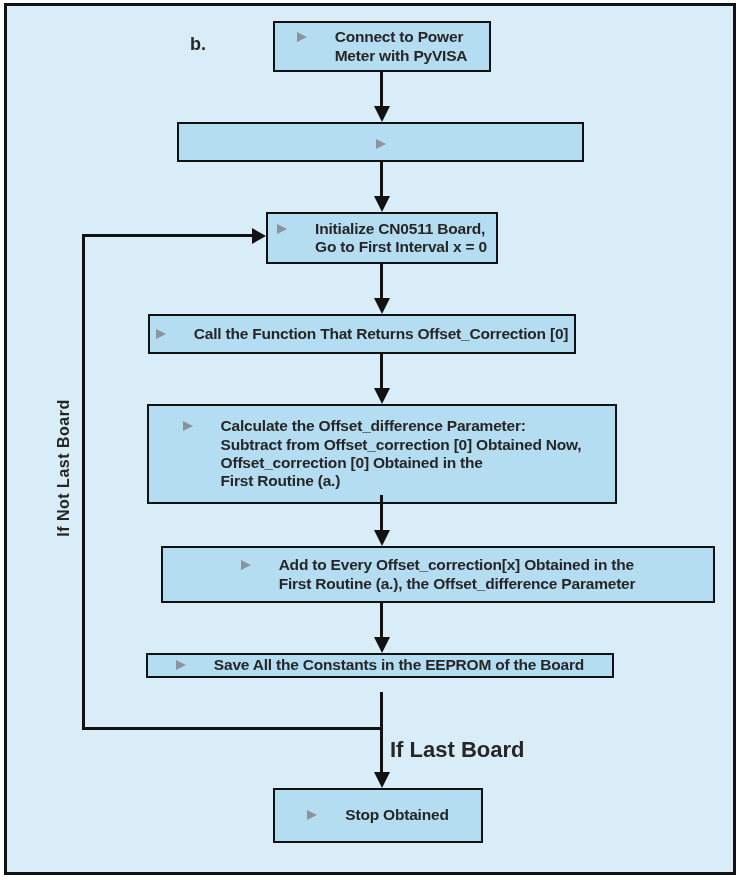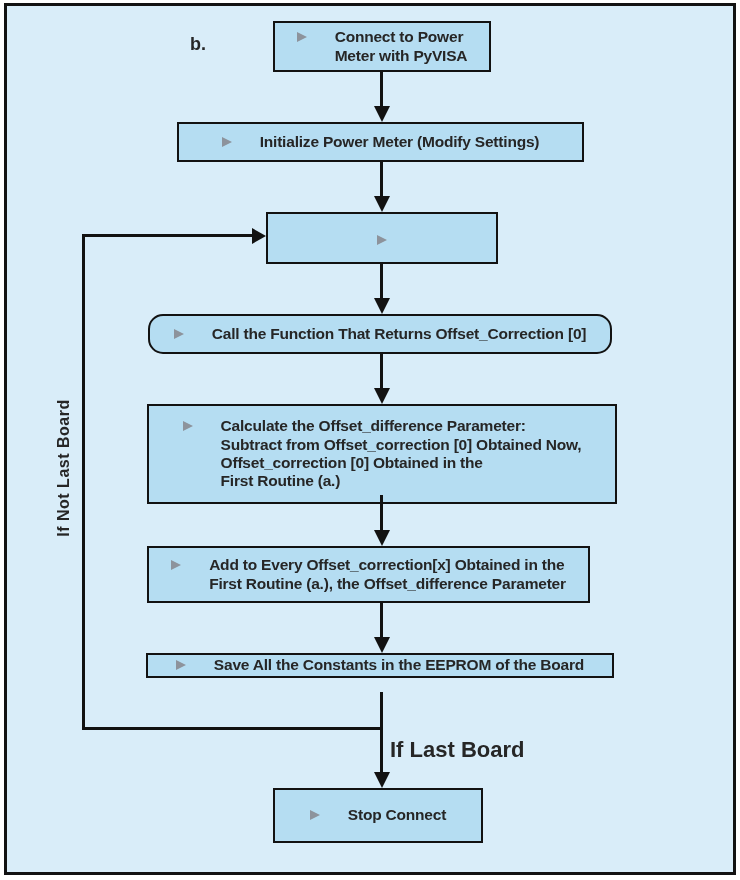--- a/index.html
+++ b/index.html
@@ -34,66 +34,67 @@
     <div class="content">
       <span class="bullet"></span>
       <div class="node-text">Connect to Power
 Meter with PyVISA</div>
     </div>
   </div>
 
   <div class="node" style="left:177px;top:122px;width:407px;height:40px;">
     <div class="content">
       <span class="bullet"></span>
-      <div class="node-text">Initialize Power Meter (Modify Settings)</div>
     </div>
   </div>
 
   <div class="node" style="left:266px;top:212px;width:232px;height:52px;">
     <div class="content">
       <span class="bullet"></span>
+      <div class="node-text">Initialize CN0511 Board,
+Go to First Interval x = 0</div>
     </div>
   </div>
 
-  <div class="node" style="left:148px;top:314px;width:464px;height:40px;border-radius:15px;">
+  <div class="node" style="left:148px;top:314px;width:428px;height:40px;">
     <div class="content">
       <span class="bullet"></span>
       <div class="node-text">Call the Function That Returns Offset_Correction [0]</div>
     </div>
   </div>
 
   <div class="node" style="left:147px;top:404px;width:470px;height:100px;">
     <div class="content">
       <span class="bullet"></span>
       <div class="node-text">Calculate the Offset_difference Parameter:
 Subtract from Offset_correction [0] Obtained Now,
 Offset_correction [0] Obtained in the
 First Routine (a.)</div>
     </div>
   </div>
 
-  <div class="node" style="left:147px;top:546px;width:443px;height:57px;">
+  <div class="node" style="left:161px;top:546px;width:554px;height:57px;">
     <div class="content">
       <span class="bullet"></span>
       <div class="node-text">Add to Every Offset_correction[x] Obtained in the
 First Routine (a.), the Offset_difference Parameter</div>
     </div>
   </div>
 
   <div class="node" style="left:146px;top:653px;width:468px;height:25px;">
     <div class="content">
       <span class="bullet"></span>
       <div class="node-text">Save All the Constants in the EEPROM of the Board</div>
     </div>
   </div>
 
   <div class="node" style="left:273px;top:788px;width:210px;height:55px;">
     <div class="content">
       <span class="bullet"></span>
-      <div class="node-text">Stop Connect</div>
+      <div class="node-text">Stop Obtained</div>
     </div>
   </div>
 
   <div class="shaft" style="left:380px;top:71px;height:37px;"></div>
   <div class="head-down" style="left:374px;top:106px;"></div>
 
   <div class="shaft" style="left:380px;top:161px;height:37px;"></div>
   <div class="head-down" style="left:374px;top:196px;"></div>
 
   <div class="shaft" style="left:380px;top:263px;height:37px;"></div>

